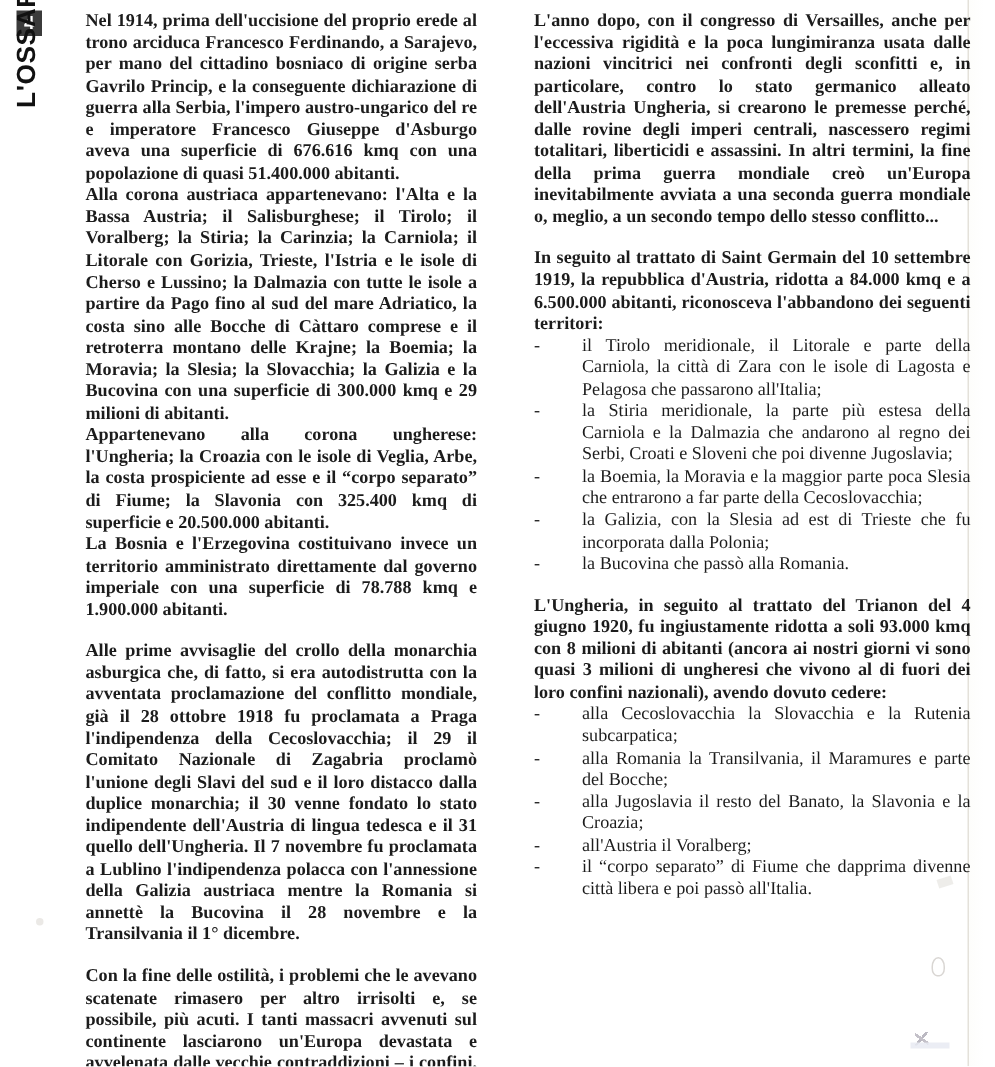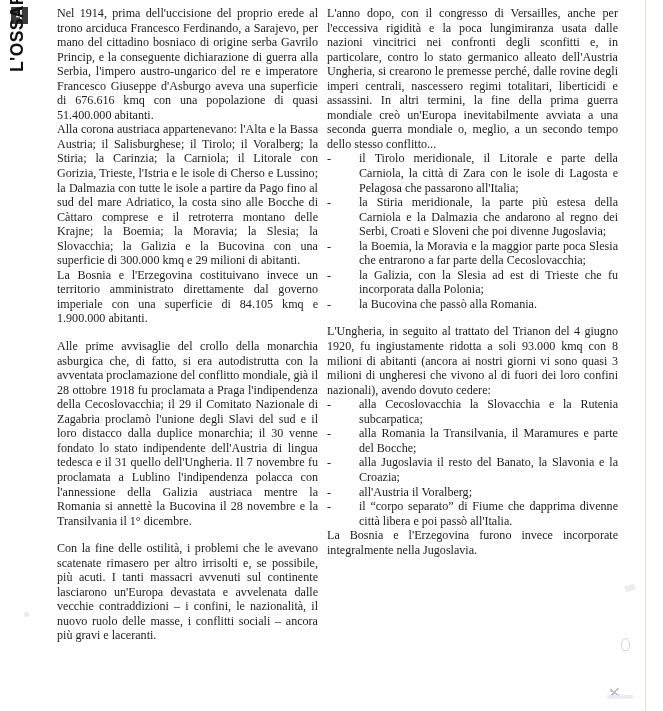--- a/index.html
+++ b/index.html
@@ -80,26 +80,27 @@
     text-align: justify;
     text-justify: inter-word;
     hyphens: none;
     color: #1c1c1c;
   }
   .col-left {
     left: 57px;
     width: 261px;
   }
   .col-right {
-    left: 327px;
+    left: 356px;
     width: 291px;
   }
 
   .col p {
     margin: 0;
+    font-weight: bold;
   }
   .col p.gap {
     margin-top: 13px;
   }
 
   
   ul.dash-list {
     list-style: none;
     margin: 0;
     padding: 0;
@@ -181,28 +182,30 @@
   <div class="page-edge"></div>
   <div class="page-edge-shadow"></div>
 
   <div class="page-number">4</div>
 
   <div class="running-head">L'OSSARIO DI CAMERLATA</div>
 
   <div class="col col-left">
     <p>Nel 1914, prima dell'uccisione del proprio erede al trono arciduca Francesco Ferdinando, a Sarajevo, per mano del cittadino bosniaco di origine serba Gavrilo Princip, e la conseguente dichiarazione di guerra alla Serbia, l'impero austro-ungarico del re e imperatore Francesco Giuseppe d'Asburgo aveva una superficie di 676.616 kmq con una popolazione di quasi 51.400.000 abitanti.</p>
     <p>Alla corona austriaca appartenevano: l'Alta e la Bassa Austria; il Salisburghese; il Tirolo; il Voralberg; la Stiria; la Carinzia; la Carniola; il Litorale con Gorizia, Trieste, l'Istria e le isole di Cherso e Lussino; la Dalmazia con tutte le isole a partire da Pago fino al sud del mare Adriatico, la costa sino alle Bocche di Càttaro comprese e il retroterra montano delle Krajne; la Boemia; la Moravia; la Slesia; la Slovacchia; la Galizia e la Bucovina con una superficie di 300.000 kmq e 29 milioni di abitanti.</p>
-    <p>La Bosnia e l'Erzegovina costituivano invece un territorio amministrato direttamente dal governo imperiale con una superficie di 84.105 kmq e 1.900.000 abitanti.</p>
+    <p>Appartenevano alla corona ungherese: l'Ungheria; la Croazia con le isole di Veglia, Arbe, la costa prospiciente ad esse e il “corpo separato” di Fiume; la Slavonia con 325.400 kmq di superficie e 20.500.000 abitanti.</p>
+    <p>La Bosnia e l'Erzegovina costituivano invece un territorio amministrato direttamente dal governo imperiale con una superficie di 78.788 kmq e 1.900.000 abitanti.</p>
     <p class="gap">Alle prime avvisaglie del crollo della monarchia asburgica che, di fatto, si era autodistrutta con la avventata proclamazione del conflitto mondiale, già il 28 ottobre 1918 fu proclamata a Praga l'indipendenza della Cecoslovacchia; il 29 il Comitato Nazionale di Zagabria proclamò l'unione degli Slavi del sud e il loro distacco dalla duplice monarchia; il 30 venne fondato lo stato indipendente dell'Austria di lingua tedesca e il 31 quello dell'Ungheria. Il 7 novembre fu proclamata a Lublino l'indipendenza polacca con l'annessione della Galizia austriaca mentre la Romania si annettè la Bucovina il 28 novembre e la Transilvania il 1° dicembre.</p>
     <p class="gap">Con la fine delle ostilità, i problemi che le avevano scatenate rimasero per altro irrisolti e, se possibile, più acuti. I tanti massacri avvenuti sul continente lasciarono un'Europa devastata e avvelenata dalle vecchie contraddizioni – i confini, le nazionalità, il nuovo ruolo delle masse, i conflitti sociali – ancora più gravi e laceranti.</p>
   </div>
 
   <div class="col col-right">
     <p>L'anno dopo, con il congresso di Versailles, anche per l'eccessiva rigidità e la poca lungimiranza usata dalle nazioni vincitrici nei confronti degli sconfitti e, in particolare, contro lo stato germanico alleato dell'Austria Ungheria, si crearono le premesse perché, dalle rovine degli imperi centrali, nascessero regimi totalitari, liberticidi e assassini. In altri termini, la fine della prima guerra mondiale creò un'Europa inevitabilmente avviata a una seconda guerra mondiale o, meglio, a un secondo tempo dello stesso conflitto...</p>
 
+    <p class="gap">In seguito al trattato di Saint Germain del 10 settembre 1919, la repubblica d'Austria, ridotta a 84.000 kmq e a 6.500.000 abitanti, riconosceva l'abbandono dei seguenti territori:</p>
 
     <ul class="dash-list">
       <li>
         <span class="dash">-</span>
         <span class="li-text">il Tirolo meridionale, il Litorale e parte della Carniola, la città di Zara con le isole di Lagosta e Pelagosa che passarono all'Italia;</span>
       </li>
       <li>
         <span class="dash">-</span>
         <span class="li-text">la Stiria meridionale, la parte più estesa della Carniola e la Dalmazia che andarono al regno dei Serbi, Croati e Sloveni che poi divenne Jugoslavia;</span>
       </li>
@@ -238,21 +241,20 @@
       <li>
         <span class="dash">-</span>
         <span class="li-text">all'Austria il Voralberg;</span>
       </li>
       <li>
         <span class="dash">-</span>
         <span class="li-text">il “corpo separato” di Fiume che dapprima divenne città libera e poi passò all'Italia.</span>
       </li>
     </ul>
 
-    <p>La Bosnia e l'Erzegovina furono invece incorporate integralmente nella Jugoslavia.</p>
   </div>
 
   <div class="smudge smudge-1"></div>
   <div class="smudge smudge-2"></div>
   <div class="smudge smudge-3"></div>
   <div class="smudge smudge-4"></div>
   <div class="smudge smudge-5"></div>
 
 </div>
 

